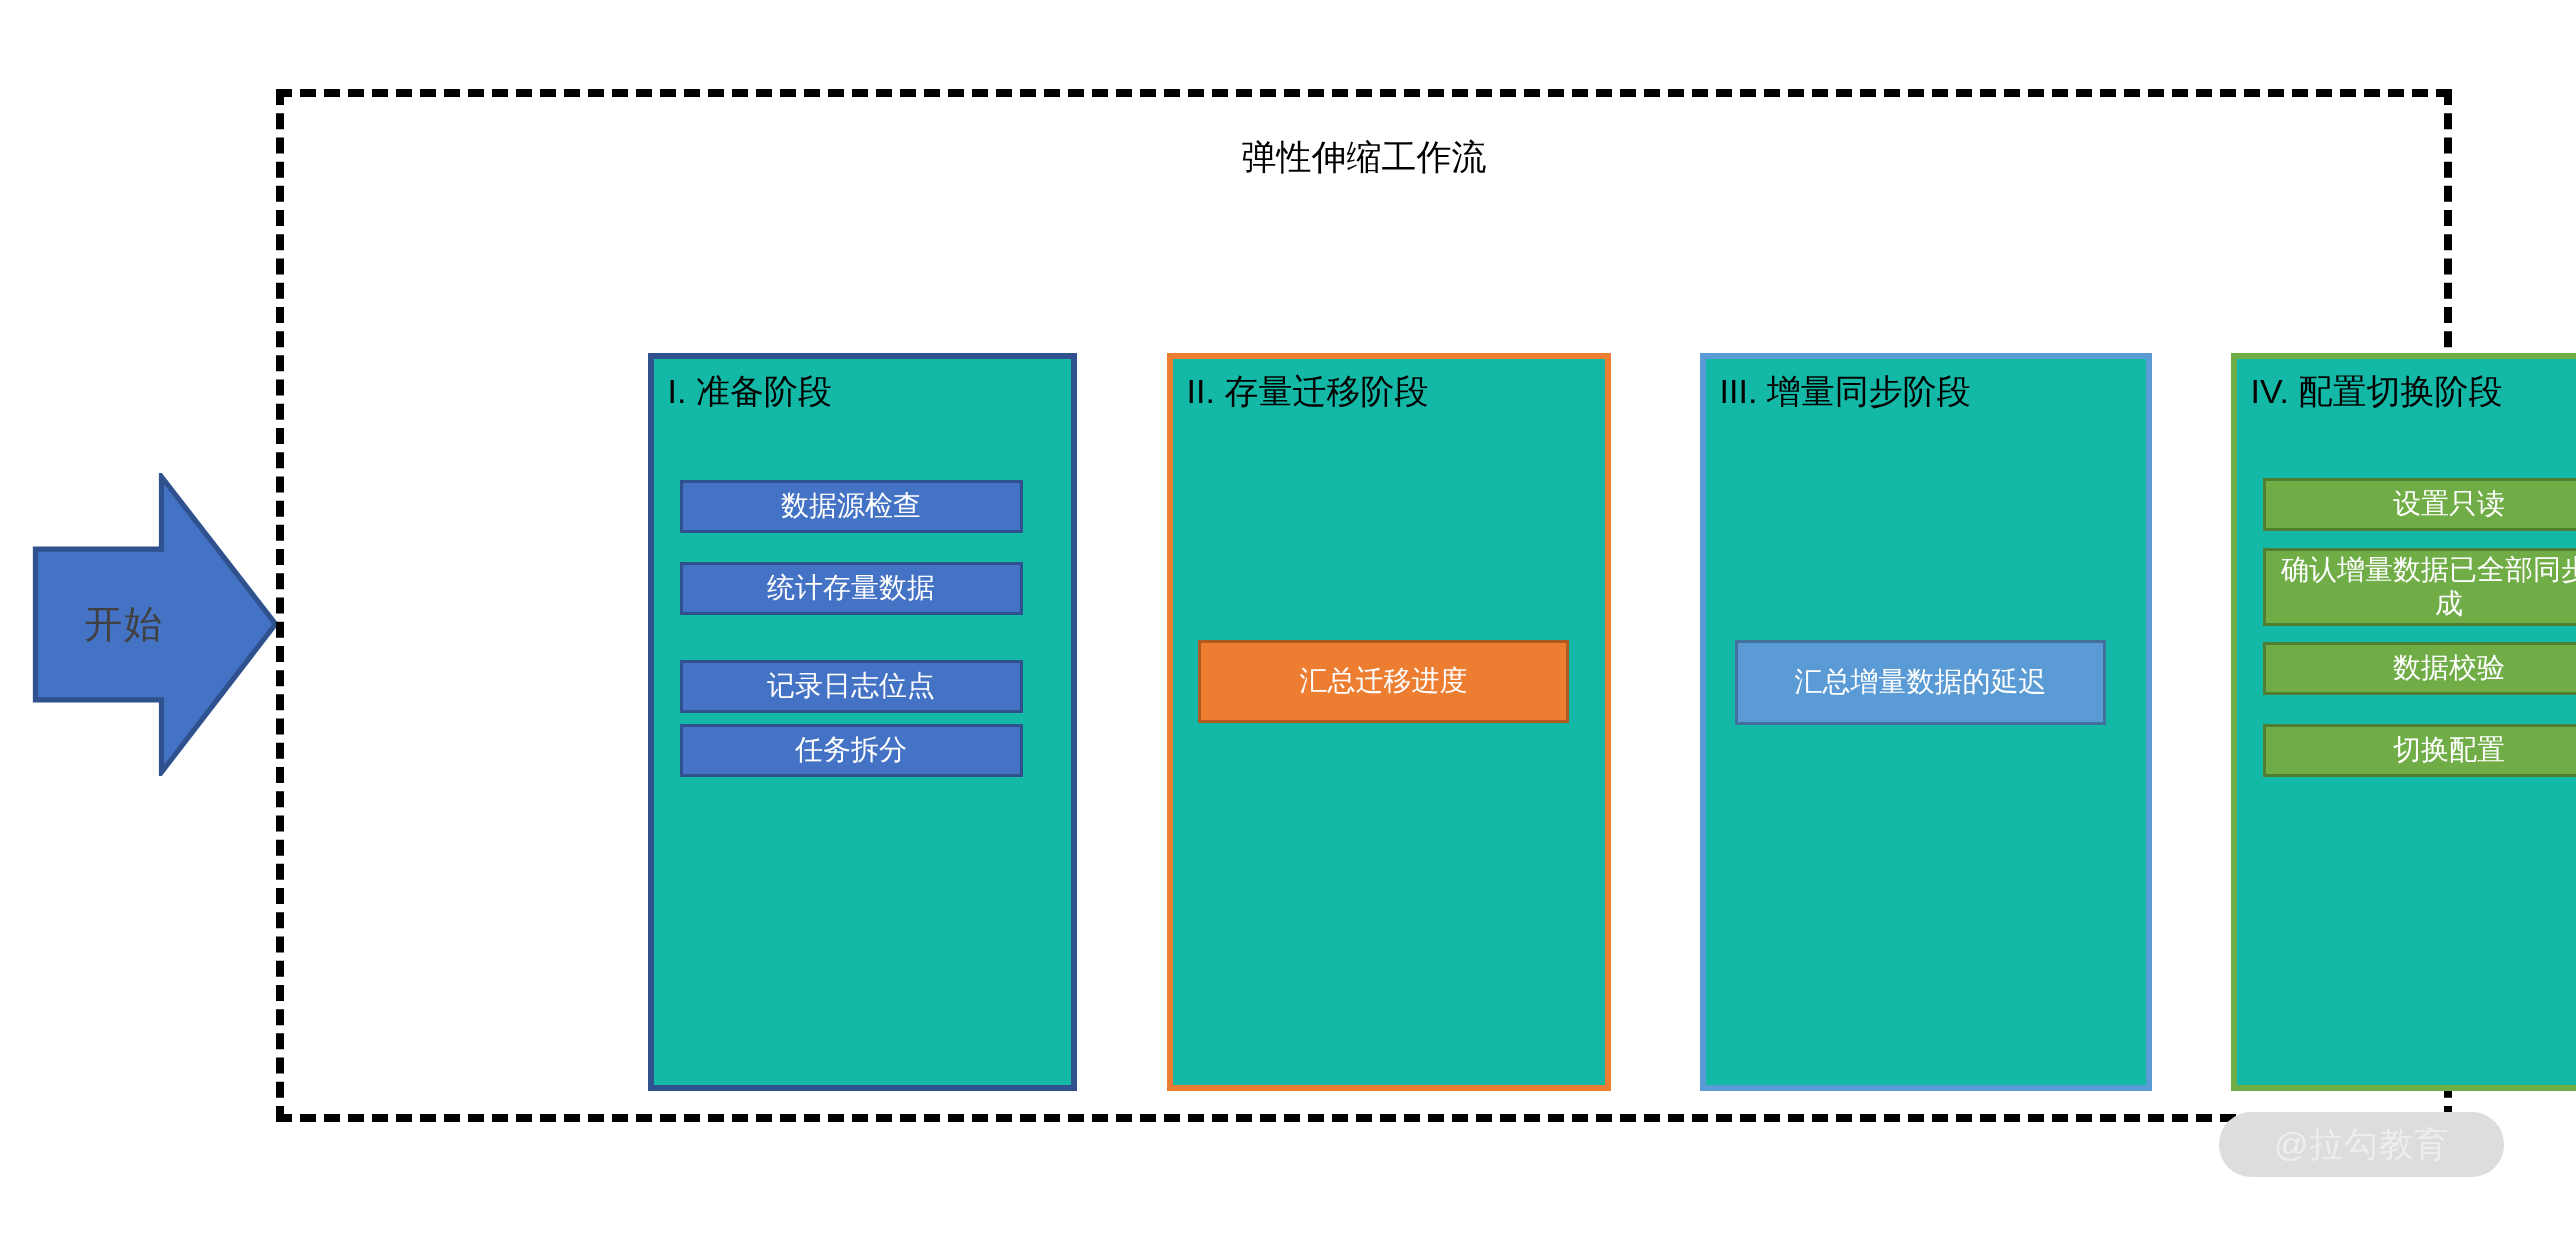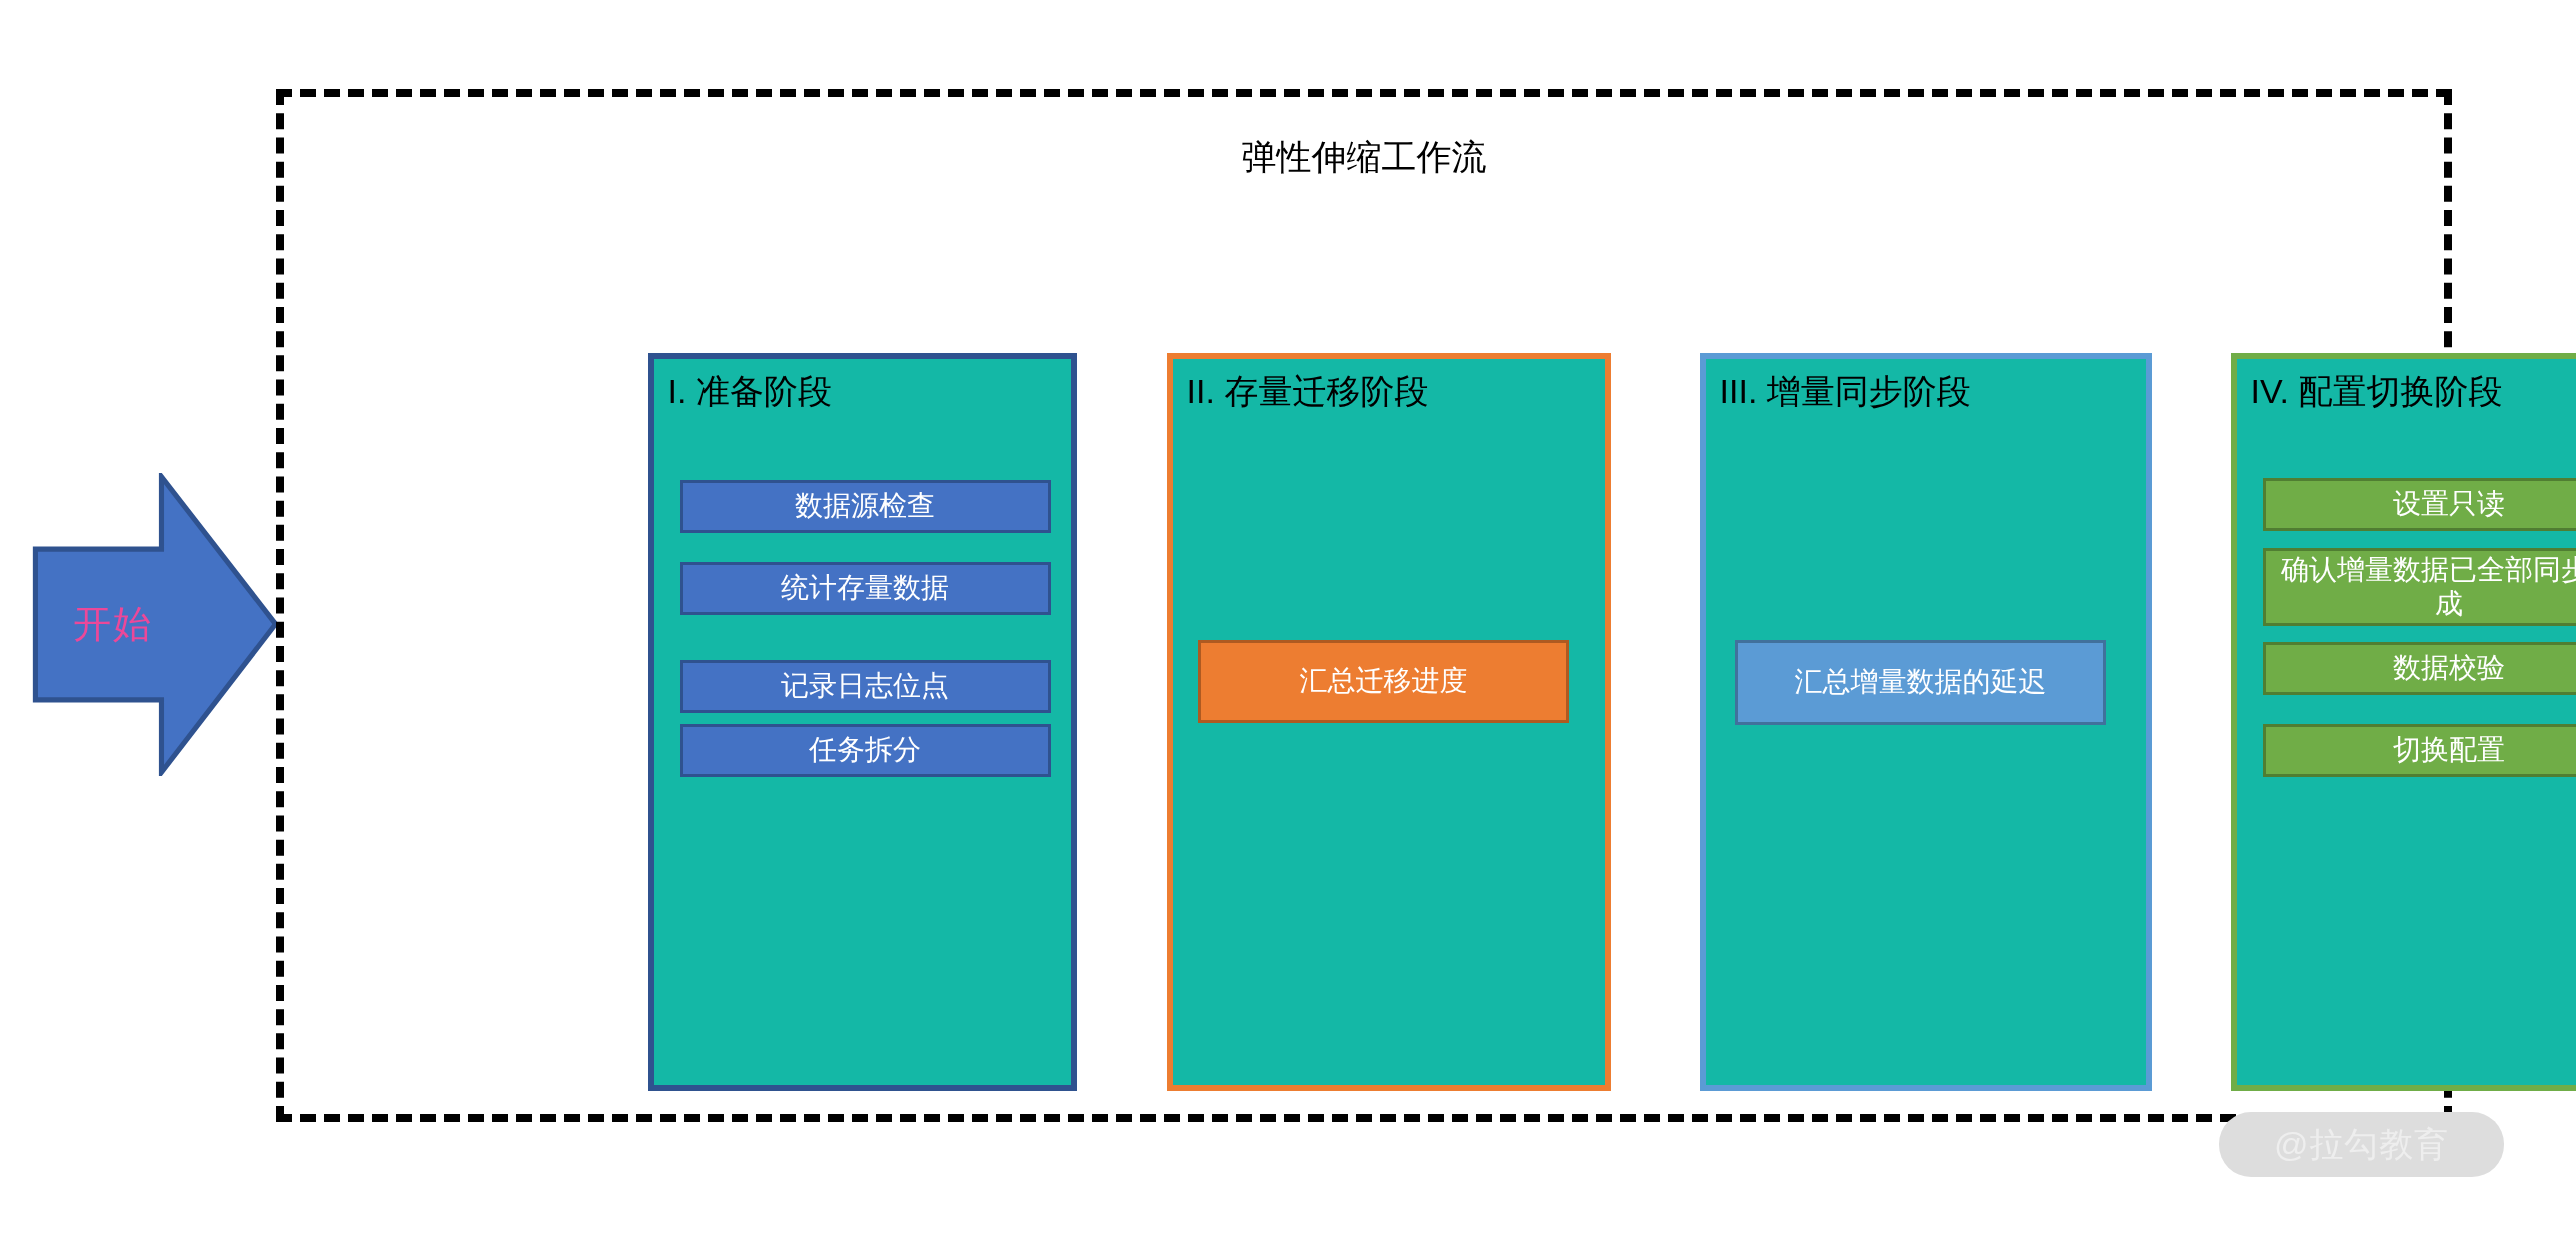--- a/index.html
+++ b/index.html
@@ -47,28 +47,28 @@
     width: 247px;
     height: 303px;
   }
   #start-arrow svg {
     display: block;
     width: 247px;
     height: 303px;
   }
   #start-arrow-label {
     position: absolute;
-    left: 0;
+    left: 11px;
     top: 0;
     width: 162px;
     height: 303px;
     display: flex;
     align-items: center;
     justify-content: center;
-    color: #ec4899;
+    color: #404040;
     font-size: 38px;
     letter-spacing: 1.7px;
     pointer-events: none;
   }
 
   
   .phase-column {
     position: absolute;
     top: 256px;
     width: 426px;
@@ -98,21 +98,21 @@
     align-items: center;
     justify-content: center;
     text-align: center;
     color: #ffffff;
     font-size: 28px;
     line-height: 1.22;
     padding: 3.4px 8.5px;
   }
 
   
-  .c0 .step-box { background: #4472C4; border: 3.4px solid #2F528F; left: 25.6px; width: 371px; height: 53px; }
+  .c0 .step-box { background: #4472C4; border: 3.4px solid #2F528F; left: 25.6px; width: 343px; height: 53px; }
   .c0 .s0 { top: 121px; }
   .c0 .s1 { top: 203px; }
   .c0 .s2 { top: 281px; margin-top: 20px; }
   .c0 .s3 { top: 365px; }
 
   
   .c1 .step-box { background: #ED7D31; border: 3.4px solid #AE5A21; left: 25px; width: 371px; }
   .c1 .s0 { top: 118px; height: 91px; }
   .c1 .s1 { top: 281px; height: 83px; }
 

